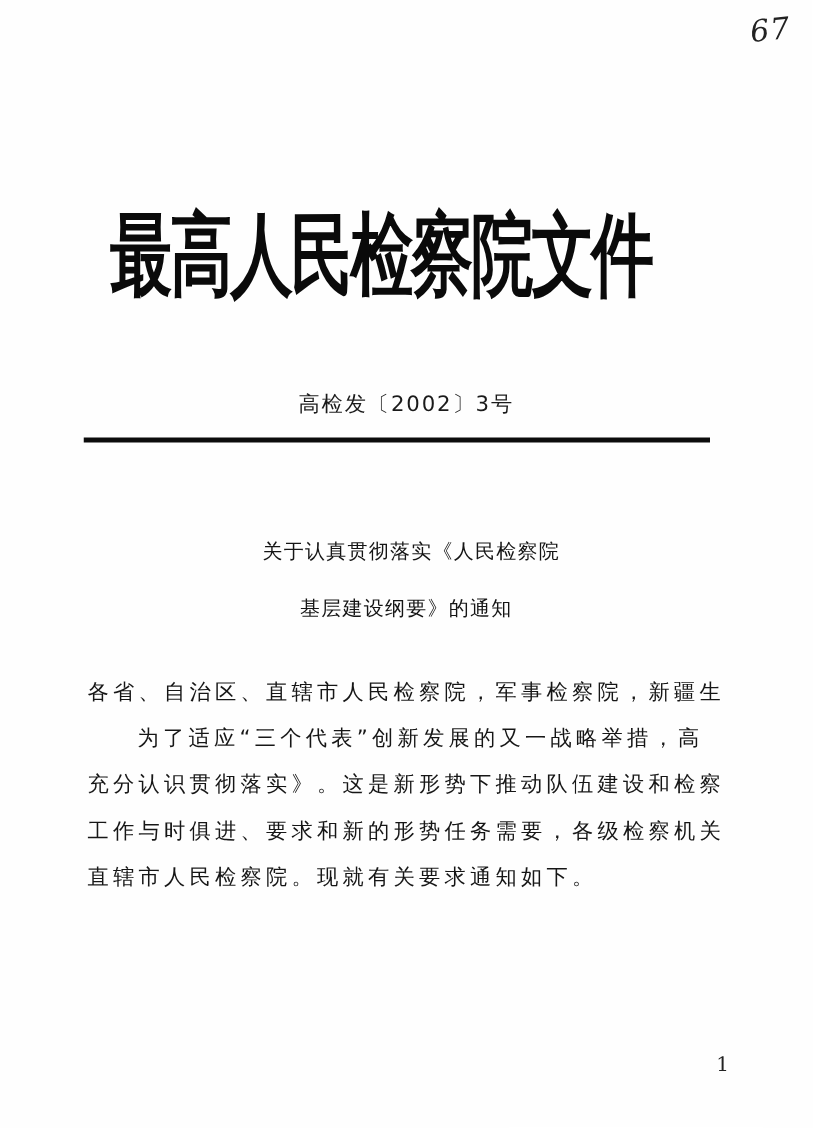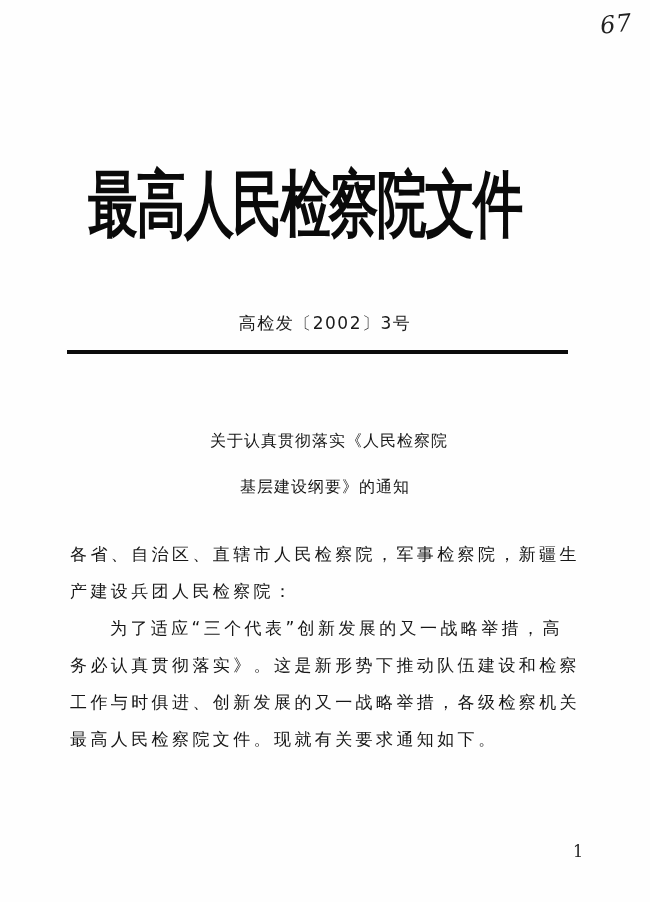--- a/index.html
+++ b/index.html
@@ -127,22 +127,21 @@
 
   <div class="rule"></div>
 
   <div class="notice-title">
     <span class="line line1">关于认真贯彻落实《人民检察院</span>
     <span class="line">基层建设纲要》的通知</span>
   </div>
 
   <div class="body-text">
     <span class="p-line">各省、自治区、直辖市人民检察院，军事检察院，新疆生</span>
-    <span class="p-line">产建设兵团人民检察院：</span>
     <span class="p-line indent">为了适应“三个代表”创新发展的又一战略举措，高</span>
-    <span class="p-line">务必认真贯彻落实》。这是新形势下推动队伍建设和检察</span>
-    <span class="p-line">工作与时俱进、创新发展的又一战略举措，各级检察机关</span>
-    <span class="p-line">最高人民检察院文件。现就有关要求通知如下。</span>
+    <span class="p-line">充分认识贯彻落实》。这是新形势下推动队伍建设和检察</span>
+    <span class="p-line">工作与时俱进、要求和新的形势任务需要，各级检察机关</span>
+    <span class="p-line">直辖市人民检察院。现就有关要求通知如下。</span>
   </div>
 
   <div class="page-number">1</div>
 
 </div>
 
 </body></html>

